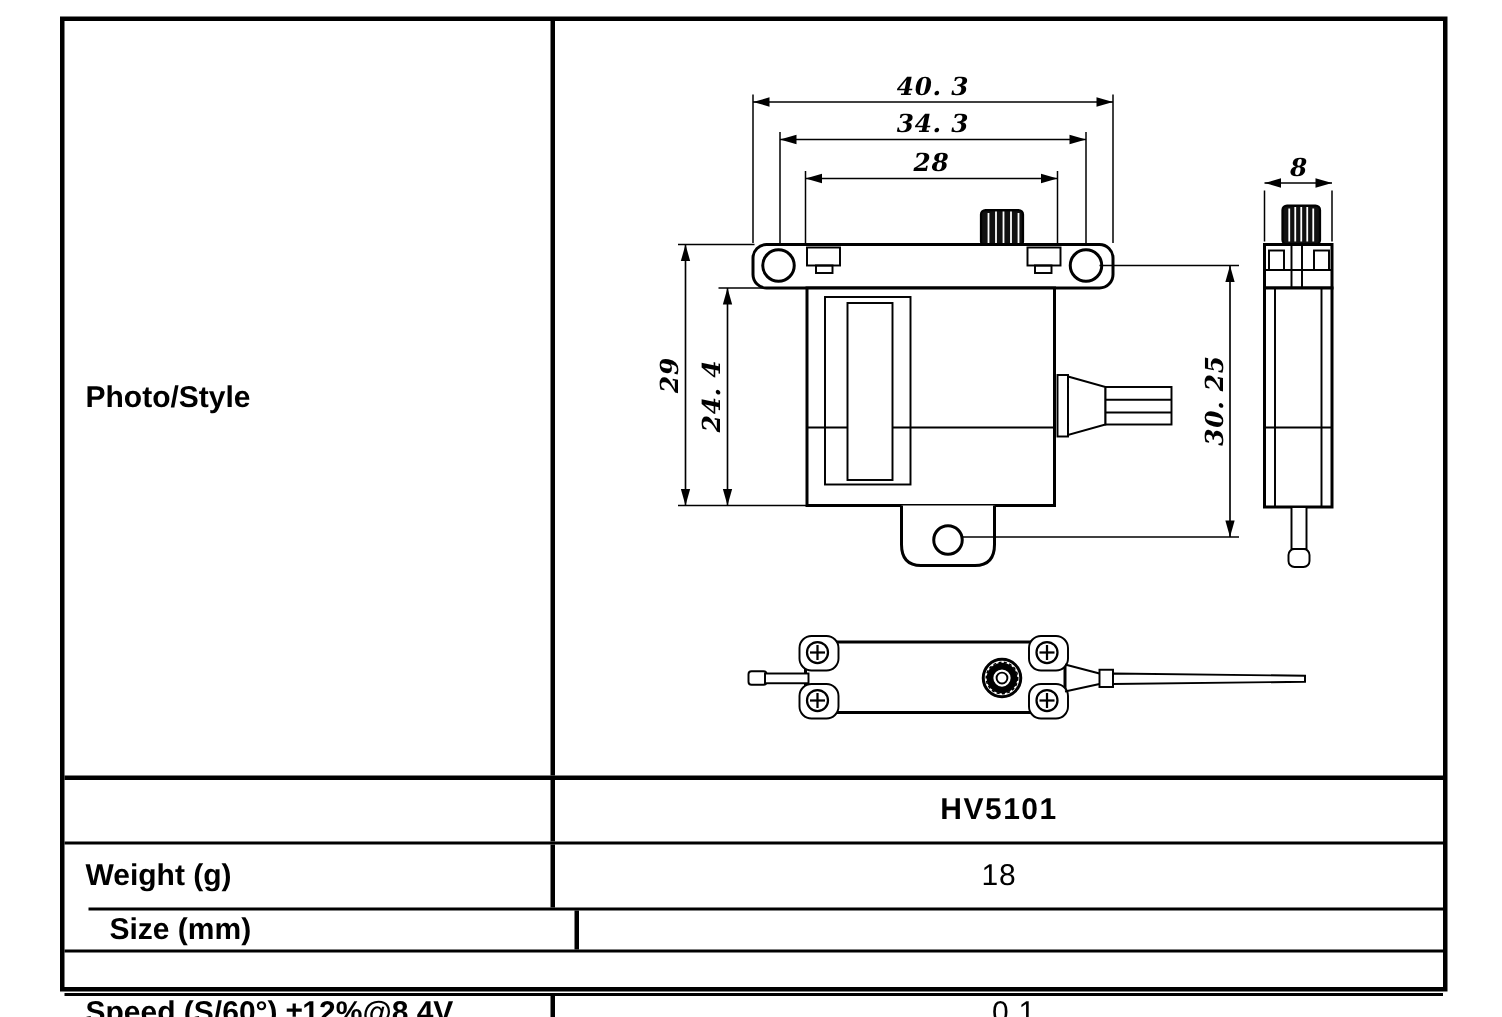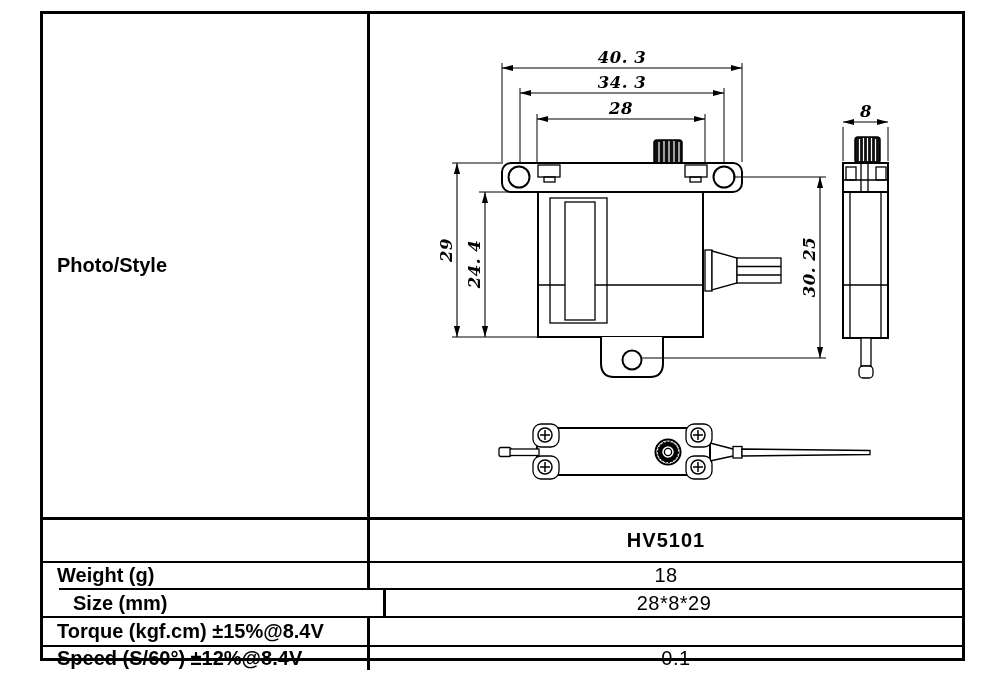--- a/index.html
+++ b/index.html
@@ -3,21 +3,21 @@
 <meta charset="utf-8">
 <style>
   html,body{margin:0;padding:0;background:#fff;}
   .page{position:relative;width:1001px;height:678px;background:#fff;
         font-family:"Liberation Sans",sans-serif;overflow:hidden;}
   .sheet{position:absolute;left:40px;top:11px;width:925px;height:650px;
          box-sizing:border-box;border:3px solid #000;display:flex;flex-direction:column;}
   .row{display:flex;box-sizing:border-box;flex-shrink:0;}
   .row.photo{height:503px;}
   .row.model{height:44px;border-top:3px solid #000;}
-  .row.spec{height:27px;border-top:2px solid #000;}
+  .row.spec{height:44px;border-top:2px solid #000;}
   .row.spec.h28{height:28px;margin-left:16px;}
   .row.spec.h29{height:29px;}
   .row.spec.last{flex:1;gap:20px;}
   .cell-label{width:327px;box-sizing:border-box;border-right:3px solid #000;
               display:flex;align-items:center;padding-left:14px;
               font-weight:bold;font-size:20px;color:#000;white-space:nowrap;}
   .cell-value{flex:1;display:flex;align-items:center;justify-content:center;
               font-size:20px;color:#000;letter-spacing:0.5px;}
   .cell-value.bold{font-weight:bold;letter-spacing:1px;}
   .photo .cell-value{padding:0;align-items:stretch;justify-content:flex-start;}
@@ -201,24 +201,22 @@
       <div class="cell-label"></div>
       <div class="cell-value bold">HV5101</div>
     </div>
 
     <div class="row spec">
       <div class="cell-label">Weight (g)</div>
       <div class="cell-value">18</div>
     </div>
     <div class="row spec h28">
       <div class="cell-label">Size (mm)</div>
-      <div class="cell-value">28*8*29</div>
     </div>
     <div class="row spec h29">
-      <div class="cell-label">Torque (kgf.cm) ±15%@8.4V</div>
     </div>
     <div class="row spec last">
       <div class="cell-label">Speed (S/60°) ±12%@8.4V</div>
       <div class="cell-value">0.1</div>
     </div>
 
   </div>
 </div>
 
 </body></html>

